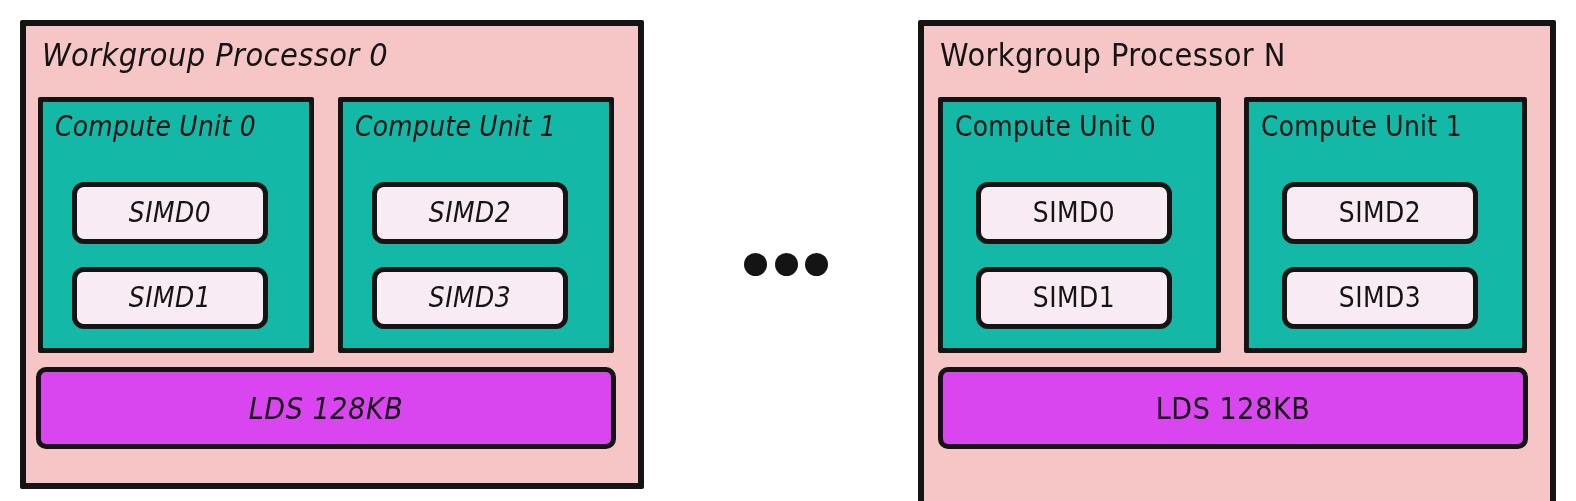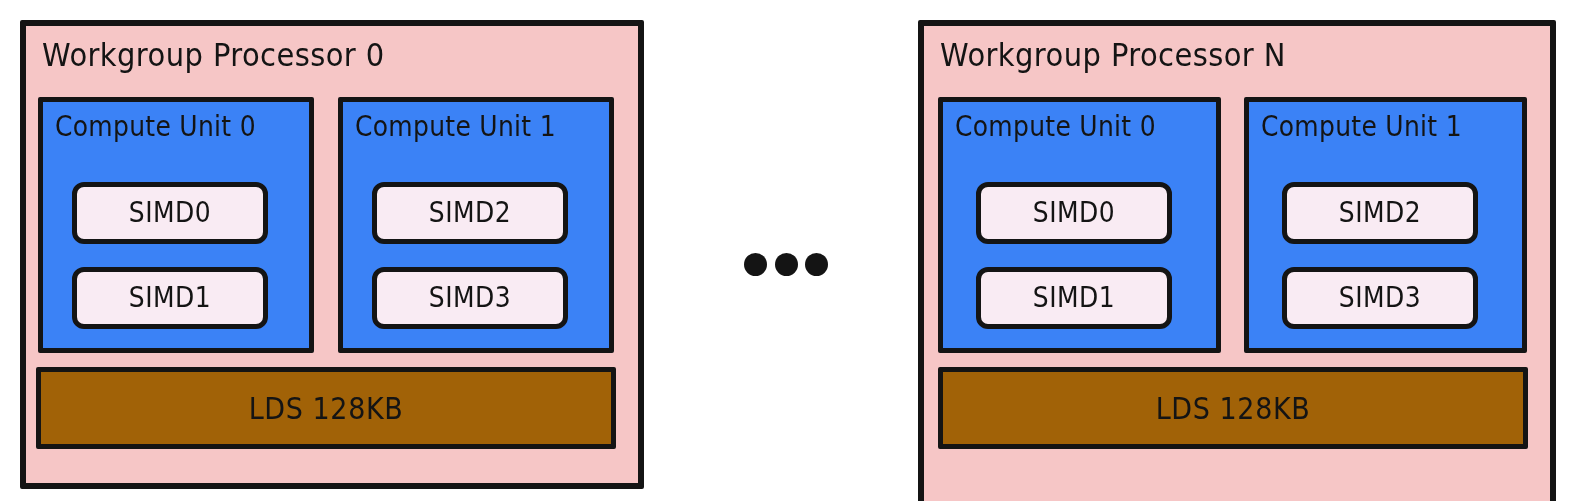--- a/index.html
+++ b/index.html
@@ -24,21 +24,21 @@
   }
 
   
   .wgp {
     position: absolute;
     box-sizing: border-box;
     background: #f6c6c6;
     border: 6px solid #141414;
     border-radius: 2px;
   }
-  .wgp.left  { left: 20px;  top: 20px; width: 624px; height: 469px; }
+  .wgp.left  { left: 20px;  top: 20px; width: 624px; height: 469px; font-style: italic; }
   .wgp.right { left: 918px; top: 20px; width: 638px; height: 490px; }
 
   .wgp-title {
     position: absolute;
     left: 16px;
     top: 9px;
     font-family: "DejaVu Sans", sans-serif;
     font-size: 29px;
     line-height: 36px;
     font-weight: 400;
@@ -46,21 +46,21 @@
     color: #141414;
     white-space: nowrap;
     transform: scaleY(1.12);
     transform-origin: left top;
   }
 
   
   .cu {
     position: absolute;
     box-sizing: border-box;
-    background: #3b82f6;
+    background: #14b8a6;
     border: 5px solid #141414;
     border-radius: 2px;
   }
   .cu-title {
     position: absolute;
     left: 12px;
     top: 7px;
     font-family: "DejaVu Sans", sans-serif;
     font-size: 25px;
     line-height: 31px;
@@ -100,23 +100,23 @@
   }
   .wgp.left .simd.s-a  { left: 29px; top: 80px;  width: 196px; height: 62px; }
   .wgp.left .simd.s-b  { left: 29px; top: 165px; width: 196px; height: 62px; }
   .wgp.right .simd.s-a { left: 33px; top: 80px;  width: 196px; height: 62px; }
   .wgp.right .simd.s-b { left: 33px; top: 165px; width: 196px; height: 62px; }
 
   
   .lds {
     position: absolute;
     box-sizing: border-box;
-    background: #a16207;
+    background: #d946ef;
     border: 5px solid #141414;
-    border-radius: 2px;
+    border-radius: 10px;
     display: flex;
     align-items: center;
     justify-content: center;
   }
   .wgp.left  .lds { left: 10px; top: 341px; width: 580px; height: 82px; }
   .wgp.right .lds { left: 14px; top: 341px; width: 590px; height: 82px; }
   .lds-label {
     font-family: "DejaVu Sans", sans-serif;
     font-size: 27px;
     line-height: 31px;

